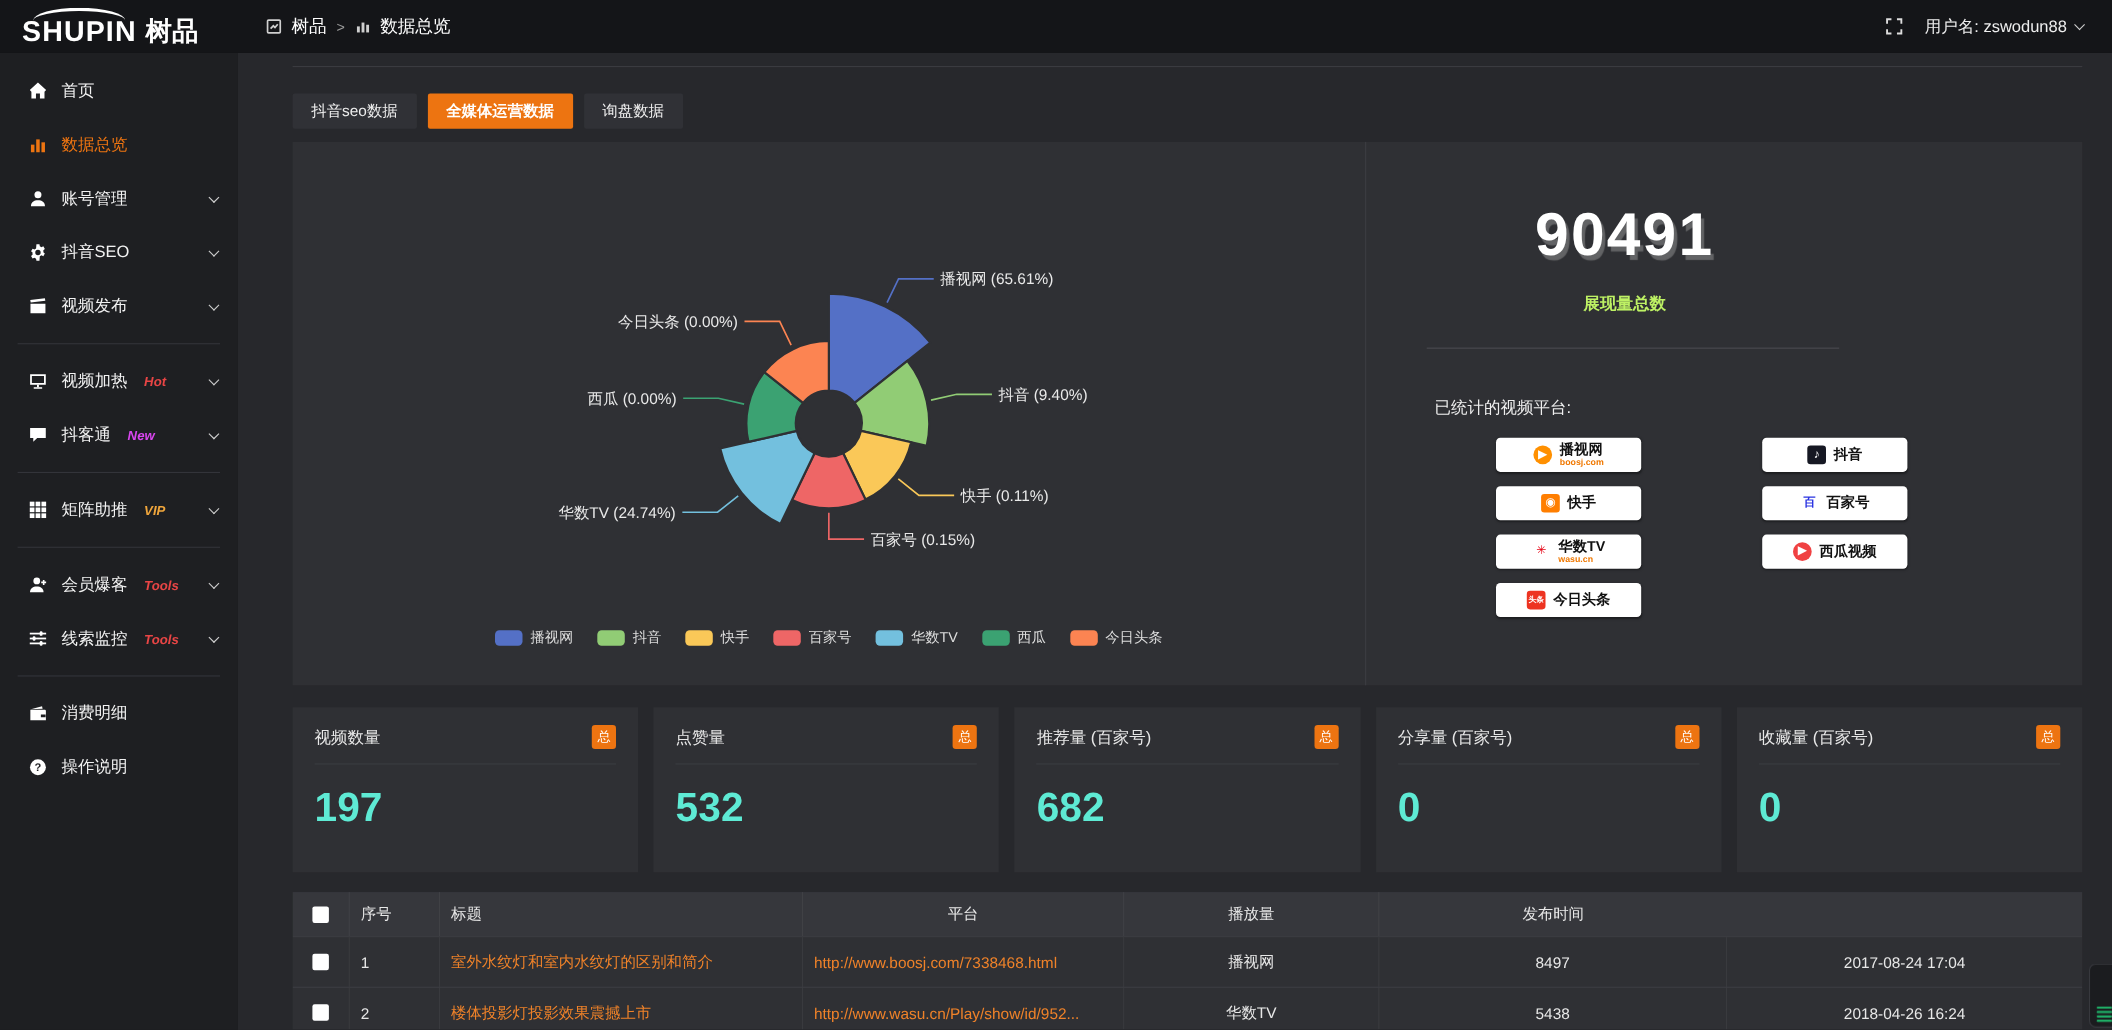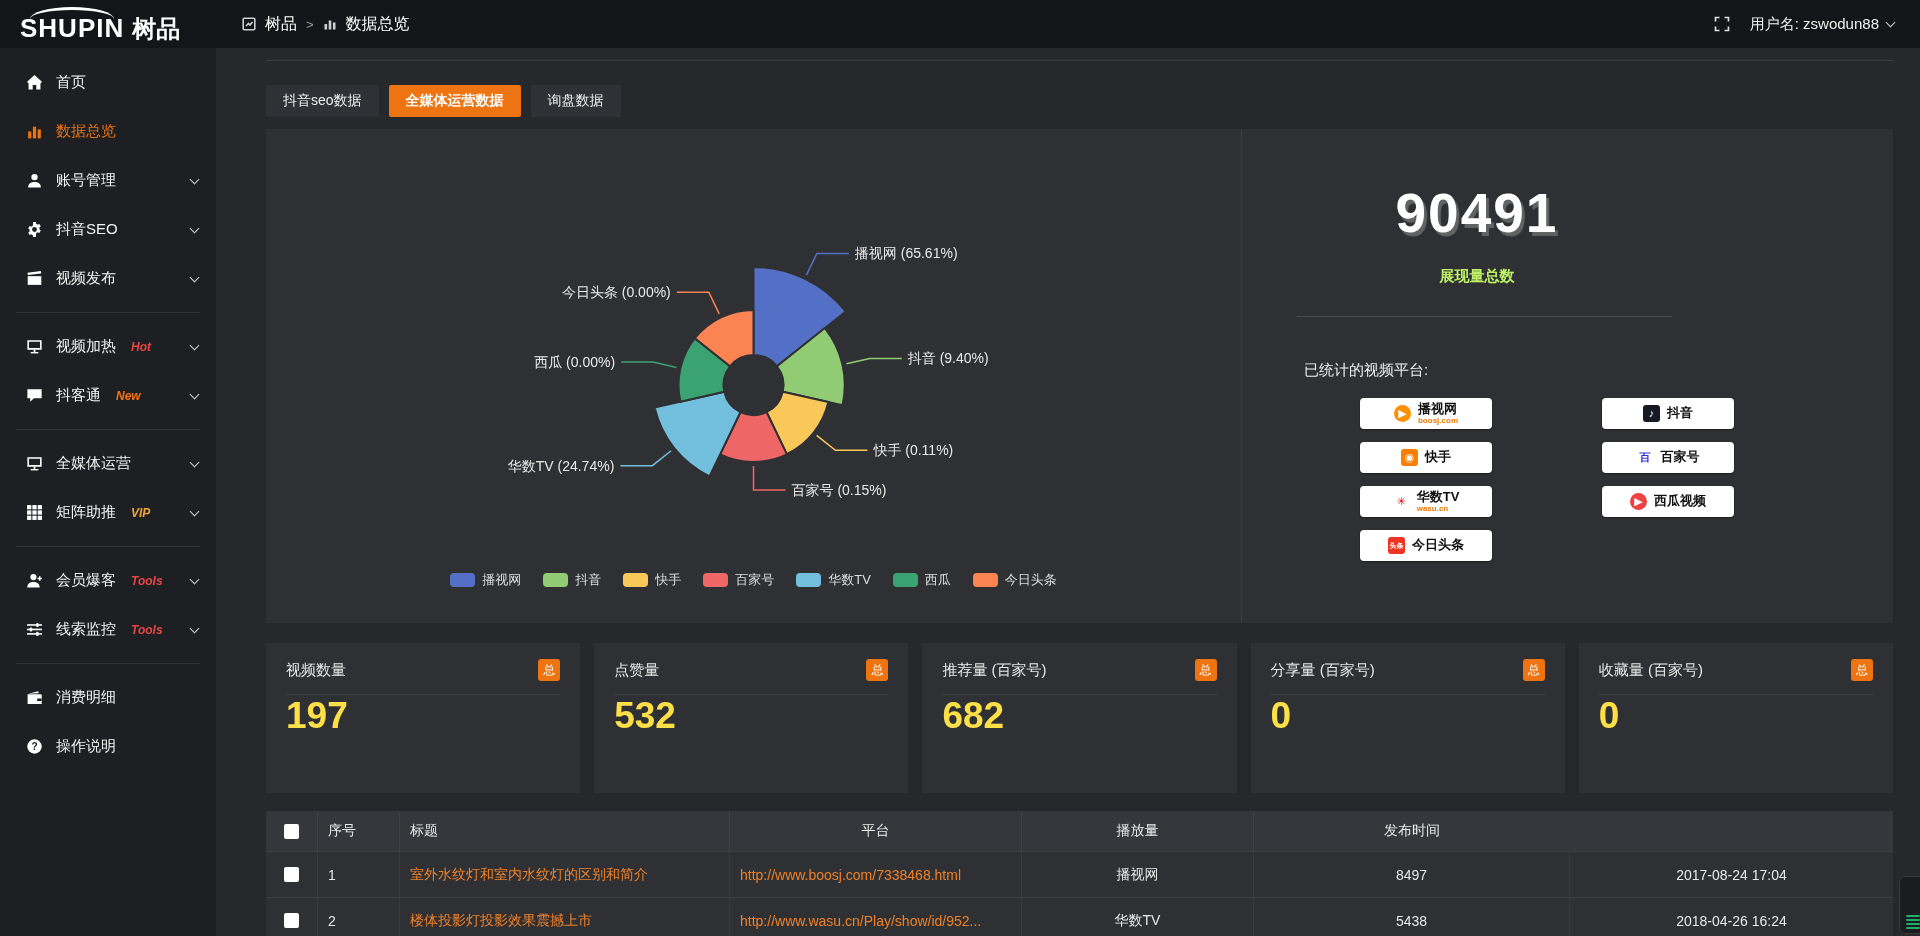--- a/index.html
+++ b/index.html
@@ -61,21 +61,21 @@
   .p-logo.circle{border-radius:50%;}
   .p-txt{display:flex;flex-direction:column;align-items:flex-start;}
   .p-name{font-size:13px;font-weight:bold;line-height:1.1;}
   .p-sub{font-size:8px;color:#f07800;font-weight:bold;line-height:1;text-align:right;}
 
   
   .stats{display:flex;gap:14px;margin-top:20px;flex:none;}
   .card{flex:1;background:var(--panel);padding:16px 20px 0;height:150px;}
   .card-head{display:flex;justify-content:space-between;align-items:center;padding-bottom:13px;border-bottom:1px solid #3b3c41;font-size:15px;color:#e8e8e8;}
   .badge{min-width:22px;height:22px;background:var(--accent);color:#fff;border-radius:3px;display:flex;align-items:center;justify-content:center;font-size:12px;padding:0 4px;}
-  .card-val{font-size:37px;font-weight:bold;color:#fde047;}
+  .card-val{font-size:37px;font-weight:bold;color:#5eead4;margin-top:18px;}
 
   
   .table-panel{margin-top:18px;background:var(--panel);flex:1;overflow:hidden;min-height:0;}
   .trow{display:grid;grid-template-columns:52px 82px 330px 292px 232px 316px 1fr;align-items:stretch;height:46px;border-top:1px solid #3c3d42;}
   .trow.head{height:40px;background:#36373c;border-top:none;}
   .tcell{padding:0 10px;font-size:14px;border-right:1px solid rgba(255,255,255,.05);display:flex;align-items:center;min-width:0;}
   .tcell:last-child{border-right:none;}
   .tcell.center{justify-content:center;}
   .tcell .link{color:var(--link);text-decoration:none;white-space:nowrap;overflow:hidden;text-overflow:ellipsis;cursor:pointer;}
   .cbx{width:15px;height:15px;background:#fff;border-radius:2px;margin:0 auto;cursor:pointer;flex:none;}
@@ -184,35 +184,24 @@
       <i class="s-tag" style="color:#e84545">Hot</i>
       <span class="chev"></span>
     </div>
     <div class="s-item">
       <span class="s-ico">
         <svg viewBox="0 0 16 16" fill="currentColor">
           <path d="M1.3 2h13.4v8.6H7.4L4 13.8v-3.2H1.3Z"></path>
         </svg>
       </span>
       <span class="s-label">抖客通</span>
-      <i class="s-tag" style="color:#f97316">New</i>
+      <i class="s-tag" style="color:#d946ef">New</i>
       <span class="chev"></span>
     </div>
     <div class="s-div"></div>
-    <div class="s-item">
-      <span class="s-ico">
-        <svg viewBox="0 0 16 16" fill="currentColor" fill-rule="evenodd">
-          <path d="M1.3 2h13.4v9H1.3Zm1.5 1.5v6h10.4v-6Z"></path>
-          <rect x="7.2" y="11" width="1.6" height="2.2"></rect>
-          <rect x="4.4" y="13.2" width="7.2" height="1.3"></rect>
-        </svg>
-      </span>
-      <span class="s-label">全媒体运营</span>
-      <span class="chev"></span>
-    </div>
     <div class="s-item">
       <span class="s-ico">
         <svg viewBox="0 0 16 16" fill="currentColor">
           <g>
             <rect x="1" y="1" width="4" height="4"></rect>
             <rect x="6" y="1" width="4" height="4"></rect>
             <rect x="11" y="1" width="4" height="4"></rect>
             <rect x="1" y="6" width="4" height="4"></rect>
             <rect x="6" y="6" width="4" height="4"></rect>
             <rect x="11" y="6" width="4" height="4"></rect>

